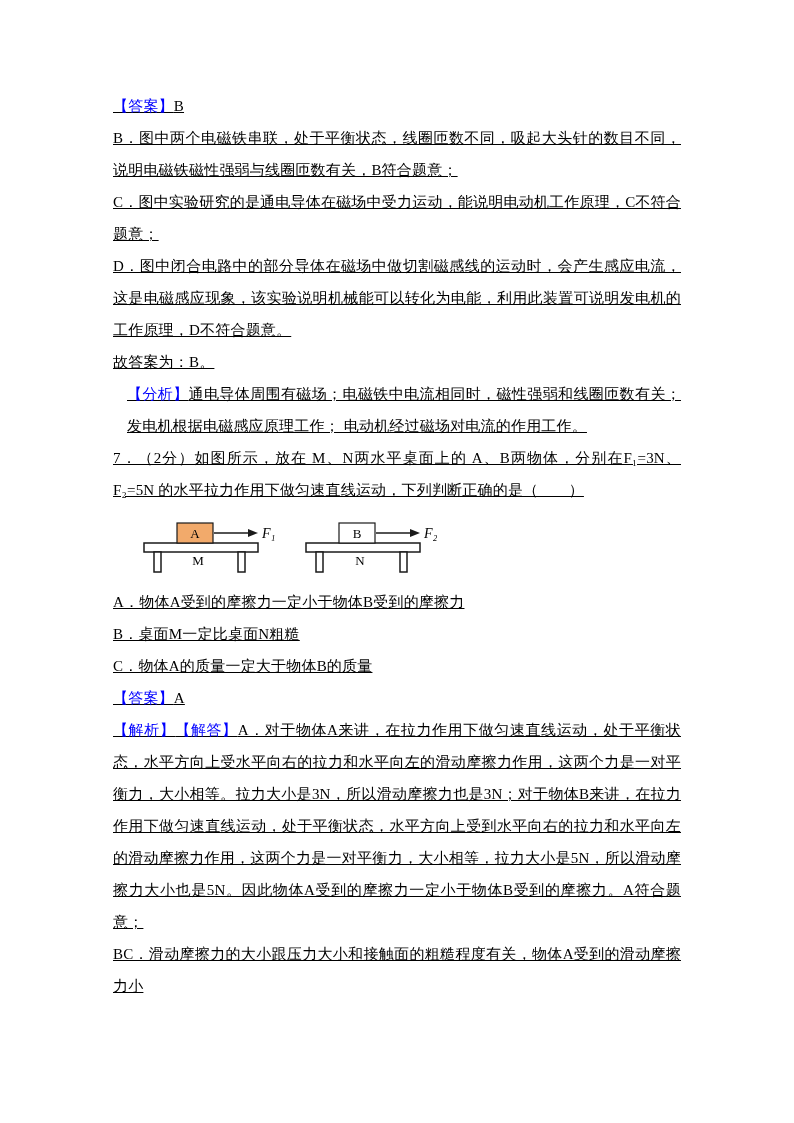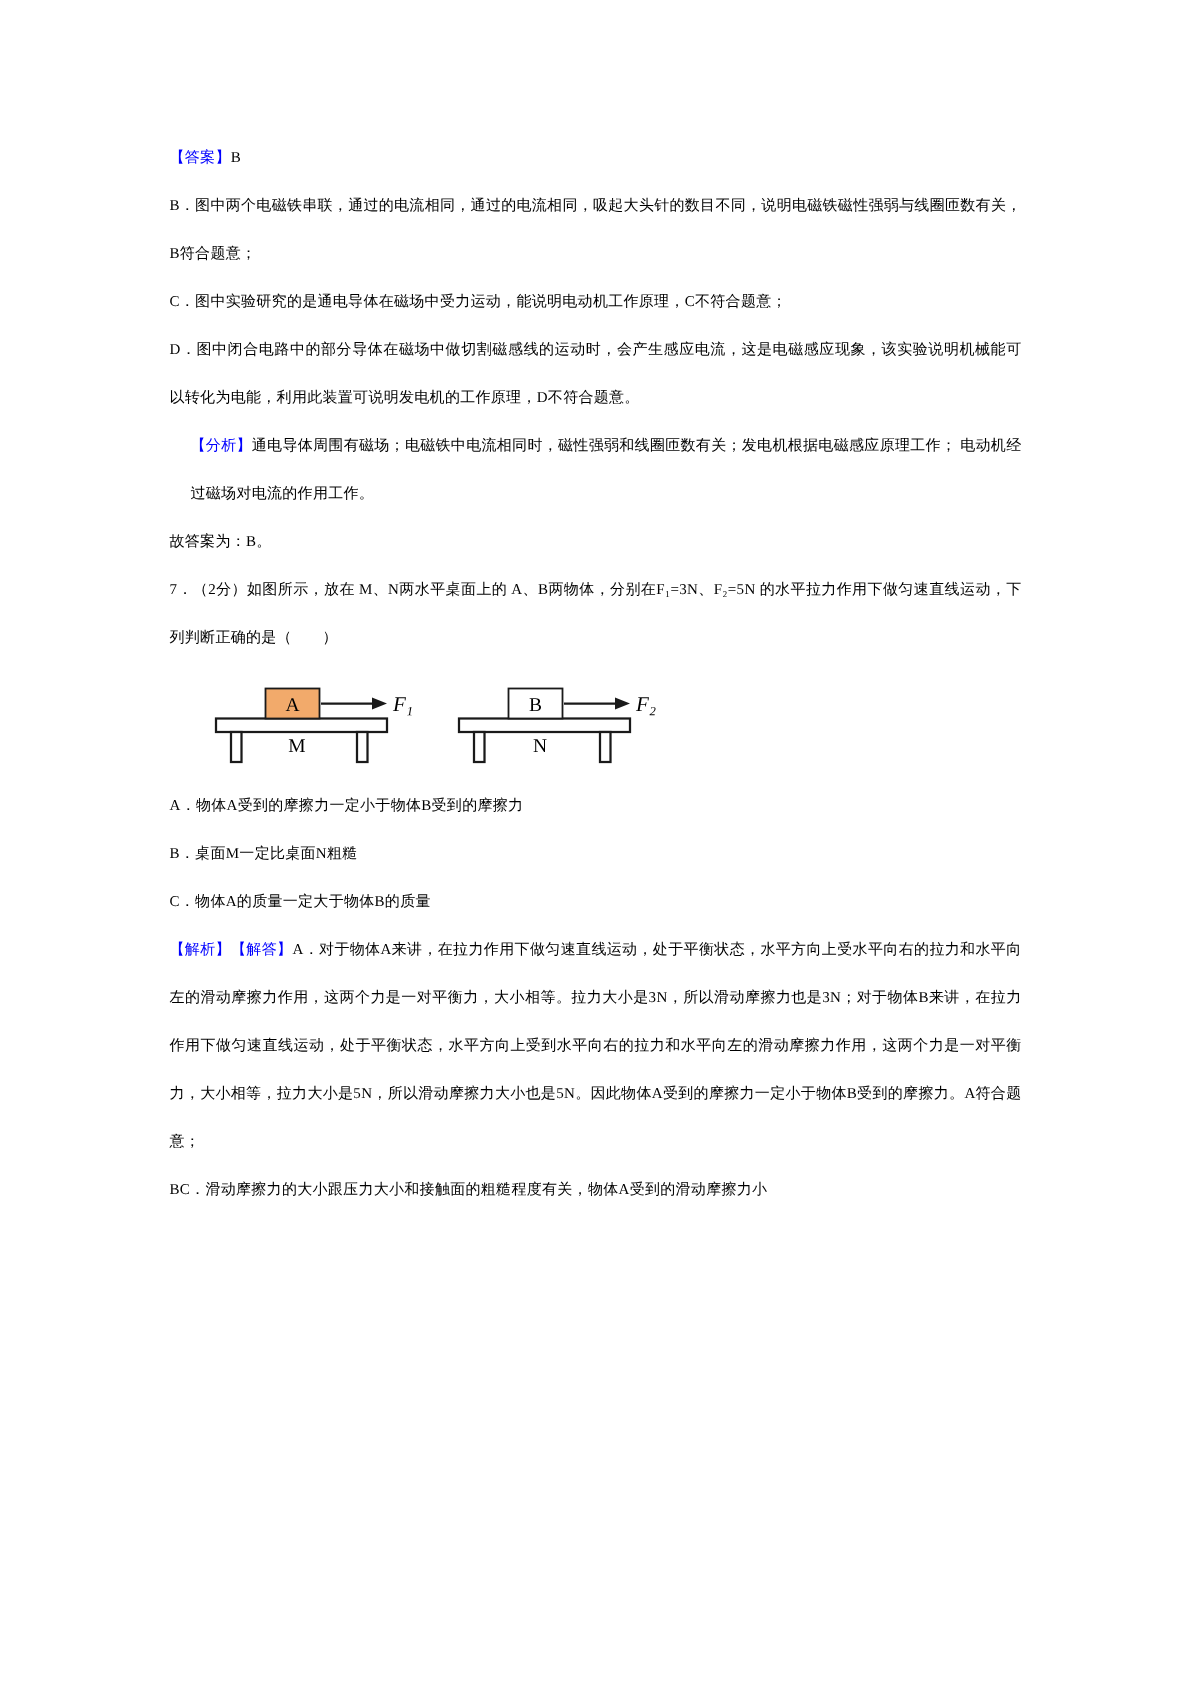--- a/index.html
+++ b/index.html
@@ -9,24 +9,25 @@
     color:#000;
   }
   .page{
     box-sizing:border-box;
     width:794px;min-height:1123px;
     padding:90px 113px 40px 113px;
     background:#fff;
   }
   p.para{
     margin:0;
-    font-size:10px;
+    font-size:15px;
     line-height:32px;
     text-align:justify;
     letter-spacing:0.2px;
+    text-decoration:underline;
   }
   .blank-before{margin-top:32px;}
   .blue{color:#0000ff;}
   .fenxi{padding-left:14px;}
   .options p.para{}
   .diagram-wrap{margin:6px 0 8px 27px;height:66px;}
   
   .tbl{fill:#ffffff;stroke:#1a1a1a;stroke-width:1.5;}
   .blockA{fill:#f2aa6b;stroke:#1a1a1a;stroke-width:1.2;}
   .blockB{fill:#ffffff;stroke:#1a1a1a;stroke-width:1.2;}
@@ -35,29 +36,29 @@
   .flabel{font-family:"Liberation Serif",serif;font-size:14px;font-style:italic;fill:#000;}
 </style>
 </head>
 <body>
 
 <div class="page">
 
   <p class="para"><span class="blue">【答案】</span><span>B</span></p>
 
 
-  <p class="para"><span>B．图中两个电磁铁串联，通过的电流相同，通过的电流相同，吸起大头针的数目不同，说明电磁铁磁性强弱与线圈匝数有关，B符合题意；</span></p>
+  <p class="para"><span>B．图中两个电磁铁串联，处于平衡状态，线圈匝数不同，吸起大头针的数目不同，说明电磁铁磁性强弱与线圈匝数有关，B符合题意；</span></p>
 
   <p class="para"><span>C．图中实验研究的是通电导体在磁场中受力运动，能说明电动机工作原理，C不符合题意；</span></p>
 
   <p class="para blank-before"><span>D．图中闭合电路中的部分导体在磁场中做切割磁感线的运动时，会产生感应电流，这是电磁感应现象，该实验说明机械能可以转化为电能，利用此装置可说明发电机的工作原理，D不符合题意。</span></p>
 
+  <p class="para"><span>故答案为：B。</span></p>
+
   <p class="para blank-before fenxi"><span class="blue">【分析】</span><span>通电导体周围有磁场；电磁铁中电流相同时，磁性强弱和线圈匝数有关；发电机根据电磁感应原理工作； 电动机经过磁场对电流的作用工作。</span></p>
-
-  <p class="para"><span>故答案为：B。</span></p>
 
   <p class="para"><span>7．（2分）如图所示，放在 M、N两水平桌面上的 A、B两物体，分别在F₁=3N、F₂=5N 的水平拉力作用下做匀速直线运动，下列判断正确的是（　　）</span></p>
 
   <div class="diagram-wrap">
     <svg width="330" height="66" viewBox="0 0 330 66" xmlns="http://www.w3.org/2000/svg">
 
       <g>
         <rect class="tbl" x="4" y="31" width="114" height="9"></rect>
         <rect class="tbl" x="14" y="40" width="7" height="20"></rect>
         <rect class="tbl" x="98" y="40" width="7" height="20"></rect>
@@ -90,18 +91,19 @@
       <text class="flabel" x="284" y="26">F₂</text>
     </svg>
   </div>
 
   <div class="options">
     <p class="para">A．物体A受到的摩擦力一定小于物体B受到的摩擦力</p>
     <p class="para">B．桌面M一定比桌面N粗糙</p>
     <p class="para">C．物体A的质量一定大于物体B的质量</p>
   </div>
 
+  <p class="para"><span class="blue">【答案】</span><span>A</span></p>
 
   <p class="para"><span class="blue">【解析】</span><span class="blue">【解答】</span><span>A．对于物体A来讲，在拉力作用下做匀速直线运动，处于平衡状态，水平方向上受水平向右的拉力和水平向左的滑动摩擦力作用，这两个力是一对平衡力，大小相等。拉力大小是3N，所以滑动摩擦力也是3N；对于物体B来讲，在拉力作用下做匀速直线运动，处于平衡状态，水平方向上受到水平向右的拉力和水平向左的滑动摩擦力作用，这两个力是一对平衡力，大小相等，拉力大小是5N，所以滑动摩擦力大小也是5N。因此物体A受到的摩擦力一定小于物体B受到的摩擦力。A符合题意；</span></p>
 
   <p class="para"><span>BC．滑动摩擦力的大小跟压力大小和接触面的粗糙程度有关，物体A受到的滑动摩擦力小</span></p>
 
 </div>
 
 </body></html>

